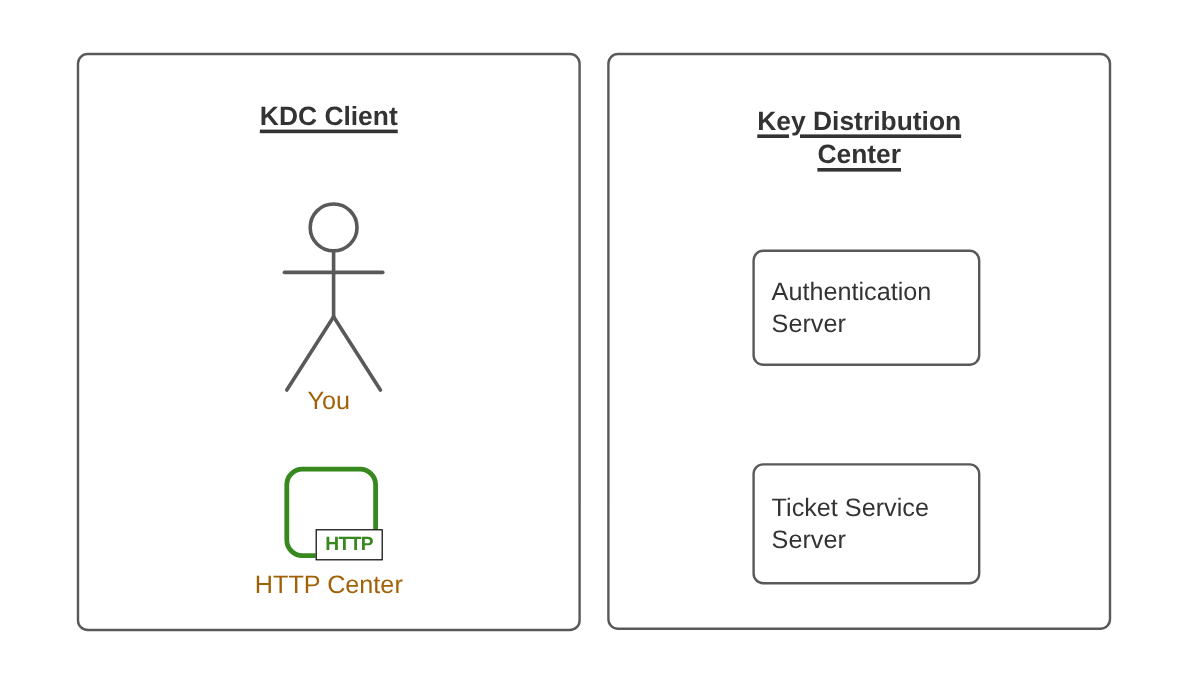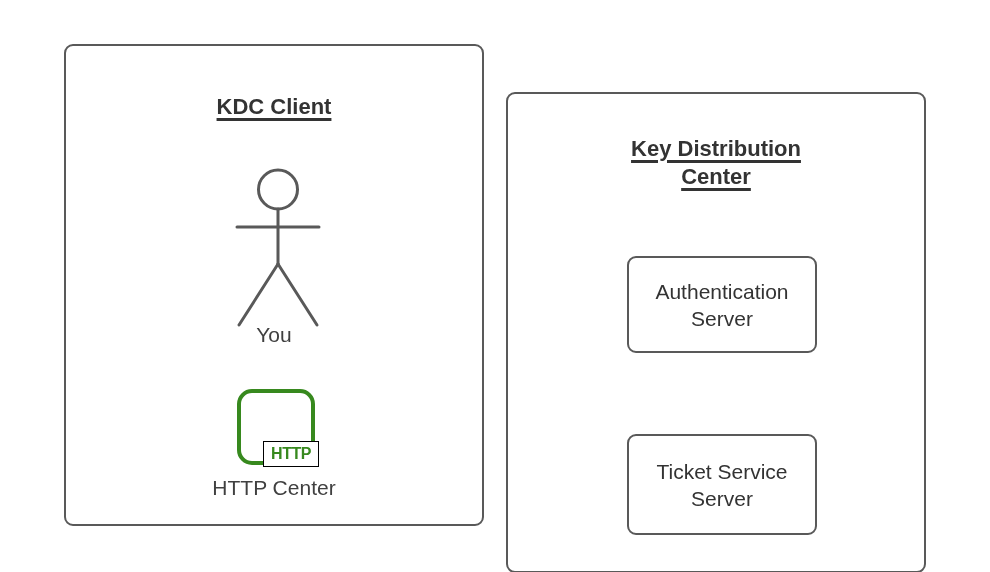--- a/index.html
+++ b/index.html
@@ -19,57 +19,57 @@
     position: absolute;
     top: 44px;
     width: 420px;
     height: 482px;
     box-sizing: border-box;
     border: 2.5px solid #595959;
     border-radius: 9px;
     background: #ffffff;
   }
   .panel.left  { left: 64px; }
-  .panel.right { left: 506px; height: 481px; margin-top: 48px; }
+  .panel.right { left: 506px; height: 481px; }
 
   .panel-title {
     position: absolute;
     left: 0;
     right: 0;
     text-align: center;
     font-size: 22px;
     font-weight: bold;
     color: #333333;
     line-height: 28px;
     text-decoration: underline;
     text-decoration-thickness: 2.5px;
     text-underline-offset: 4px;
   }
-  .panel-title.one-line { top: 47px; }
+  .panel-title.one-line { top: 37px; }
   .panel-title.two-line {
     top: 41px;
     left: 90px;
     right: 90px; 
   }
 
   .actor-svg {
     position: absolute;
     left: 165px;
     top: 119px;
     width: 94px;
     height: 164px;
   }
 
   .diagram-label {
     position: absolute;
     left: 0;
     right: 0;
     text-align: center;
     font-size: 21px;
-    color: #404040;
+    color: #a16207;
     line-height: 25px;
   }
   .you-label { top: 276px; }
   .http-service-label { top: 429px; }
 
   .http-icon {
     position: absolute;
     left: 171px;
     top: 343px;
     width: 78px;
@@ -101,21 +101,20 @@
     position: absolute;
     left: 119px;
     width: 190px;
     box-sizing: border-box;
     border: 2.5px solid #595959;
     border-radius: 9px;
     background: #ffffff;
     display: flex;
     align-items: center;
     justify-content: center;
-    text-align: center;
     font-size: 21px;
     line-height: 27px;
     color: #333333;
     padding: 0 14px;
   }
   .server-box.auth { top: 162px; height: 97px; }
   .server-box.tgs  { top: 340px; height: 101px; }
 </style>
 </head>
 <body>

